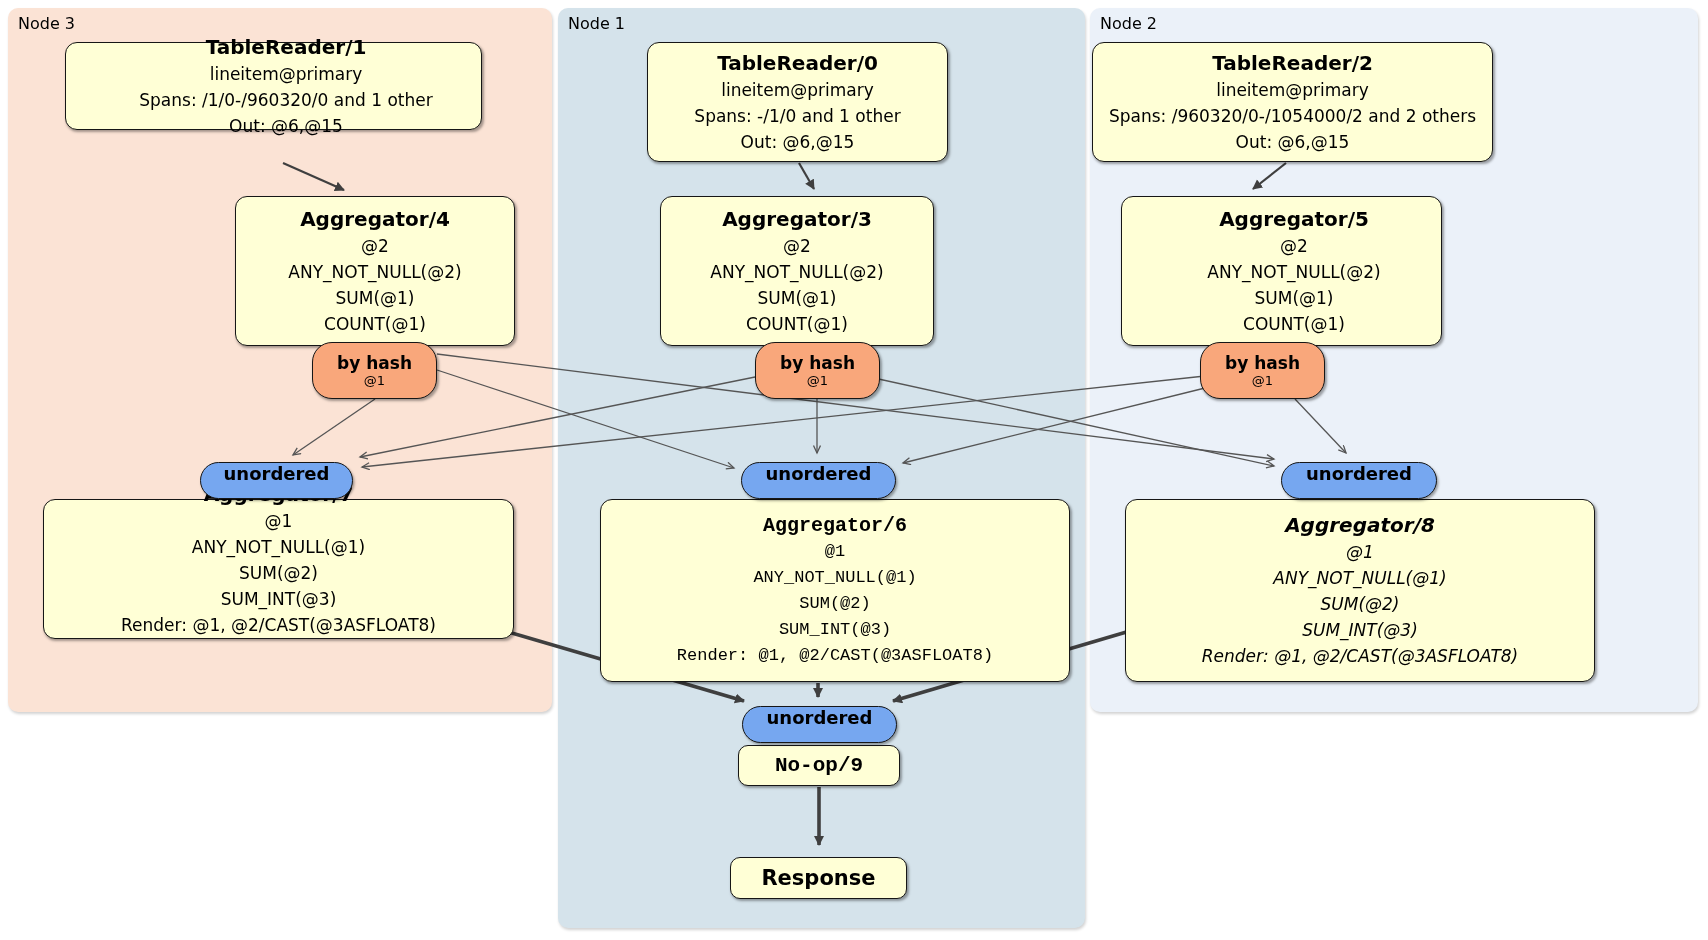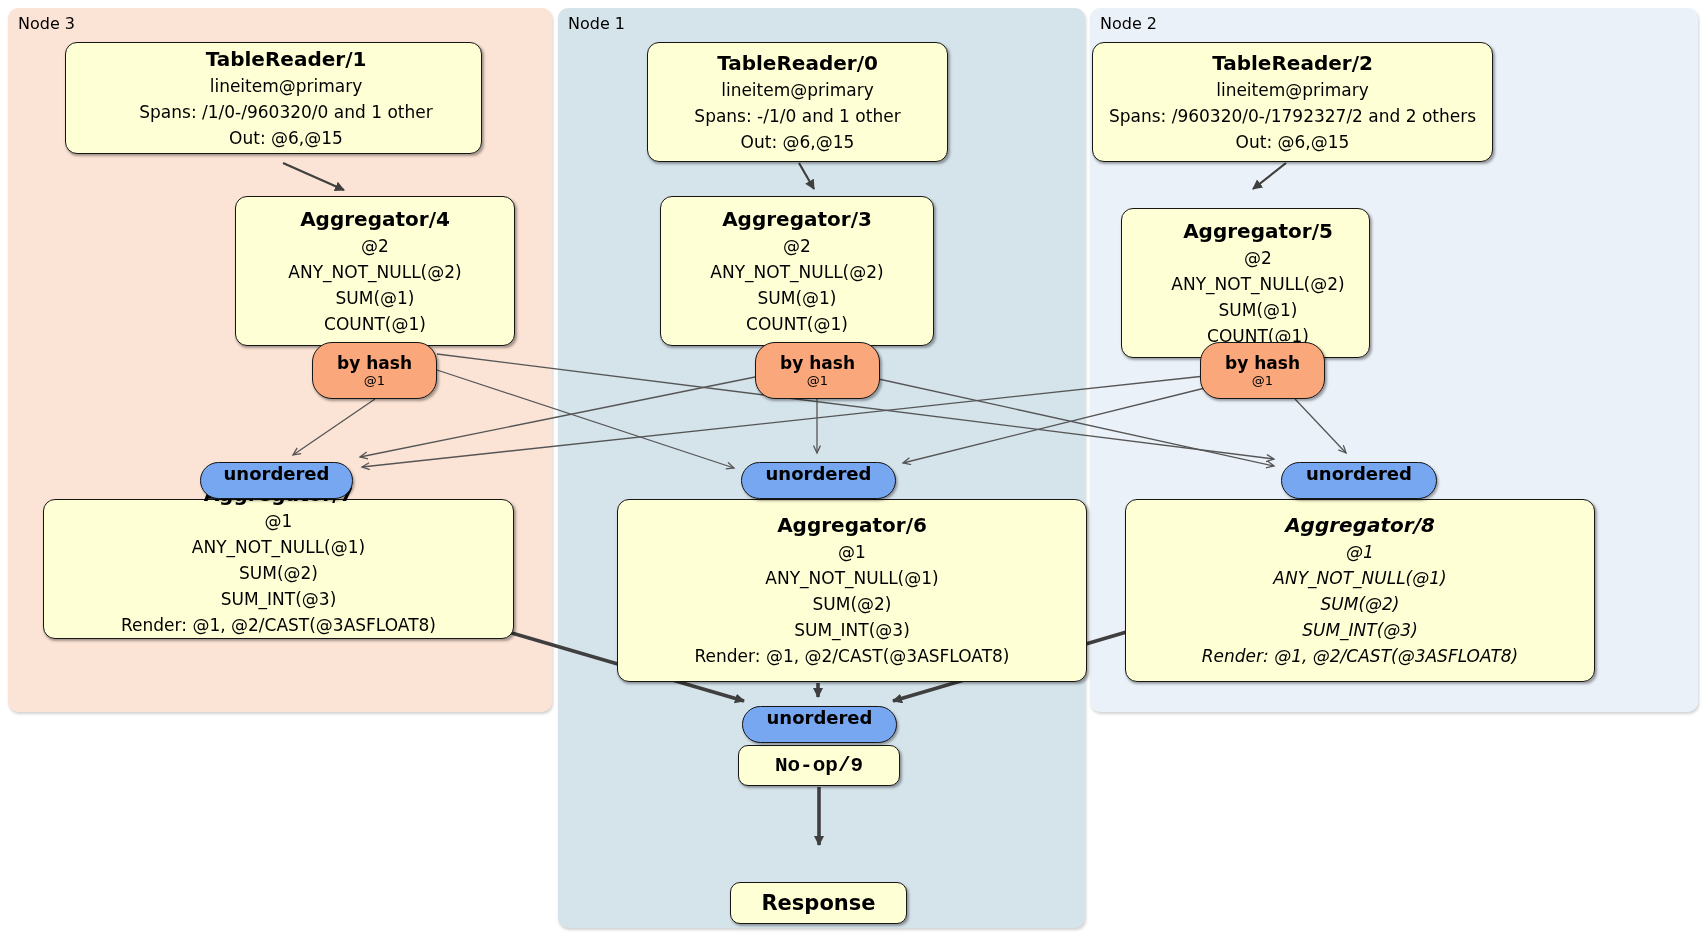--- a/index.html
+++ b/index.html
@@ -92,54 +92,54 @@
     <path class="e-thin" d="M 1205 388 L 903 463" marker-end="url(#arrow-thin)"></path>
     <path class="e-thin" d="M 1295 399 L 1346 453" marker-end="url(#arrow-thin)"></path>
 
     <path class="e-thick" d="M 495 628 L 744 701" marker-end="url(#arrow-thick)"></path>
     <path class="e-thick" d="M 818 683 L 818 697" marker-end="url(#arrow-thick)"></path>
     <path class="e-thick" d="M 1140 628 L 893 701" marker-end="url(#arrow-thick)"></path>
 
     <path class="e-thick" d="M 819 787 L 819 845" marker-end="url(#arrow-thick)"></path>
   </svg>
 
-  <div class="box" style="left:65px; top:42px; width:417px; height:112px;padding-left:25px;">
+  <div class="box" style="left:65px; top:42px; width:417px; height:88px;padding-left:25px;">
     <div class="title">TableReader/1</div>
     <div class="line">lineitem@primary</div>
     <div class="line">Spans: /1/0-/960320/0 and 1 other</div>
     <div class="line">Out: @6,@15</div>
   </div>
   <div class="box" style="left:647px; top:42px; width:301px; height:120px;">
     <div class="title">TableReader/0</div>
     <div class="line">lineitem@primary</div>
     <div class="line">Spans: -/1/0 and 1 other</div>
     <div class="line">Out: @6,@15</div>
   </div>
   <div class="box" style="left:1092px; top:42px; width:401px; height:120px;">
     <div class="title">TableReader/2</div>
     <div class="line">lineitem@primary</div>
-    <div class="line">Spans: /960320/0-/1792327/2 and 2 others</div>
+    <div class="line">Spans: /960320/0-/1054000/2 and 2 others</div>
     <div class="line">Out: @6,@15</div>
   </div>
 
   <div class="box" style="left:235px; top:196px; width:280px; height:150px;">
     <div class="title">Aggregator/4</div>
     <div class="line">@2</div>
     <div class="line">ANY_NOT_NULL(@2)</div>
     <div class="line">SUM(@1)</div>
     <div class="line">COUNT(@1)</div>
   </div>
   <div class="box" style="left:660px; top:196px; width:274px; height:150px;">
     <div class="title">Aggregator/3</div>
     <div class="line">@2</div>
     <div class="line">ANY_NOT_NULL(@2)</div>
     <div class="line">SUM(@1)</div>
     <div class="line">COUNT(@1)</div>
   </div>
-  <div class="box" style="left:1121px; top:208px; width:249px; height:150px;padding-left:25px;">
+  <div class="box" style="left:1121px; top:196px; width:321px; height:150px;padding-left:25px;">
     <div class="title">Aggregator/5</div>
     <div class="line">@2</div>
     <div class="line">ANY_NOT_NULL(@2)</div>
     <div class="line">SUM(@1)</div>
     <div class="line">COUNT(@1)</div>
   </div>
 
   <div class="router" style="left:312px; top:342px; width:125px; height:57px;">
     <div class="r-label">by hash</div>
     <div class="r-detail">@1</div>
@@ -164,21 +164,21 @@
   </div>
 
   <div class="box" style="left:43px; top:499px; width:471px; height:140px;justify-content:flex-end;">
     <div class="title">Aggregator/7</div>
     <div class="line">@1</div>
     <div class="line">ANY_NOT_NULL(@1)</div>
     <div class="line">SUM(@2)</div>
     <div class="line">SUM_INT(@3)</div>
     <div class="line">Render: @1, @2/CAST(@3ASFLOAT8)</div>
   </div>
-  <div class="box" style="left:617px; top:499px; width:470px; height:183px;">
+  <div class="box" style="left:600px; top:499px; width:470px; height:183px;font-family:Liberation Mono, monospace;">
     <div class="title">Aggregator/6</div>
     <div class="line">@1</div>
     <div class="line">ANY_NOT_NULL(@1)</div>
     <div class="line">SUM(@2)</div>
     <div class="line">SUM_INT(@3)</div>
     <div class="line">Render: @1, @2/CAST(@3ASFLOAT8)</div>
   </div>
   <div class="box" style="left:1125px; top:499px; width:470px; height:183px;font-style:italic;">
     <div class="title">Aggregator/8</div>
     <div class="line">@1</div>
@@ -187,17 +187,17 @@
     <div class="line">SUM_INT(@3)</div>
     <div class="line">Render: @1, @2/CAST(@3ASFLOAT8)</div>
   </div>
 
   <div class="pill" style="left:742px; top:706px; width:155px; height:37px;">
     <span>unordered</span>
   </div>
   <div class="mini" style="left:738px; top:745px; width:162px; height:41px;font-family:Liberation Mono, monospace;">
     <span>No-op/9</span>
   </div>
-  <div class="mini" style="left:730px; top:882px; width:177px; height:42px;">
+  <div class="mini" style="left:730px; top:857px; width:177px; height:42px;">
     <span>Response</span>
   </div>
 
 </div>
 
 </body></html>

